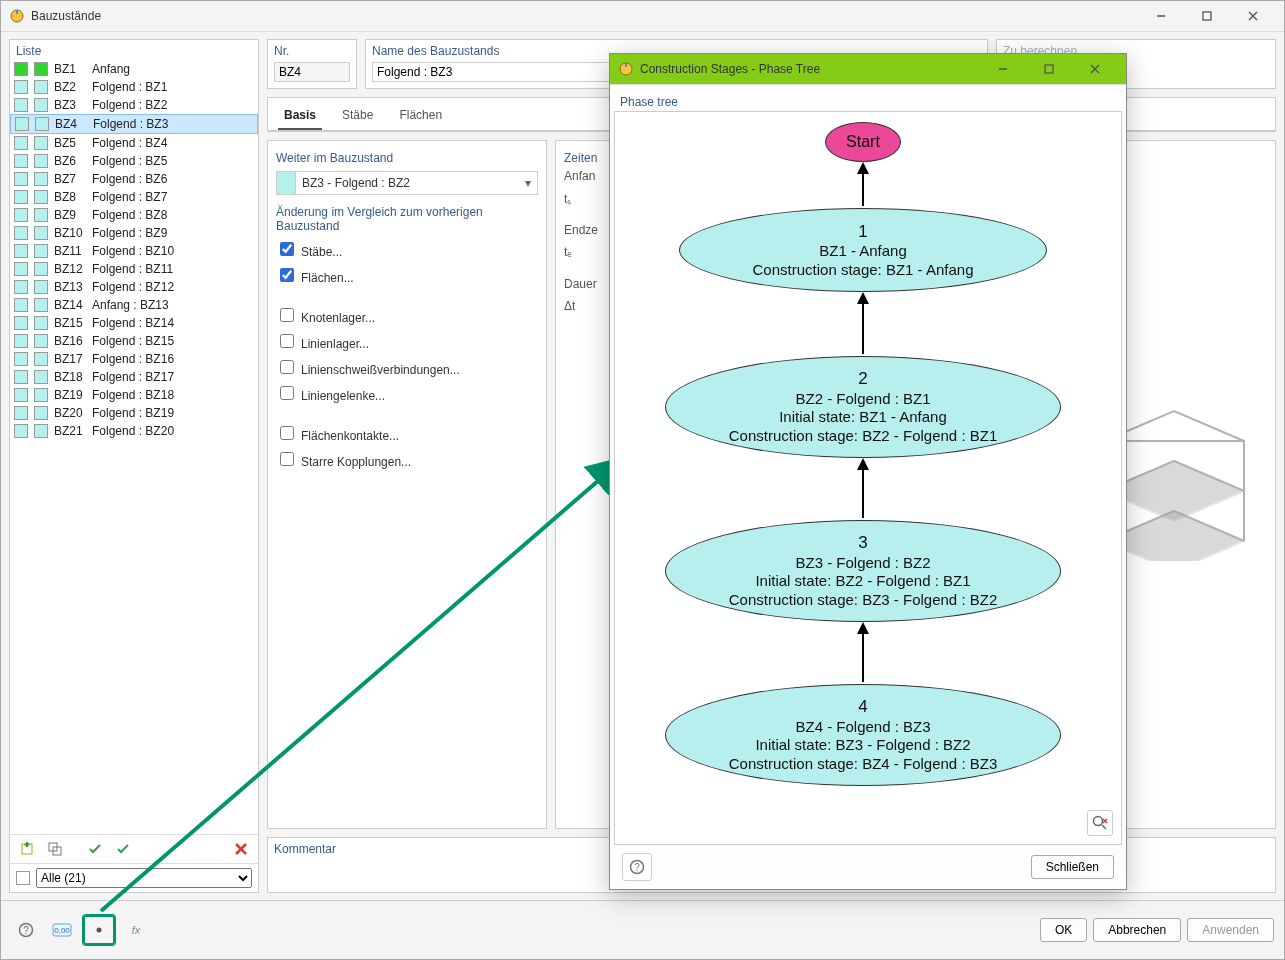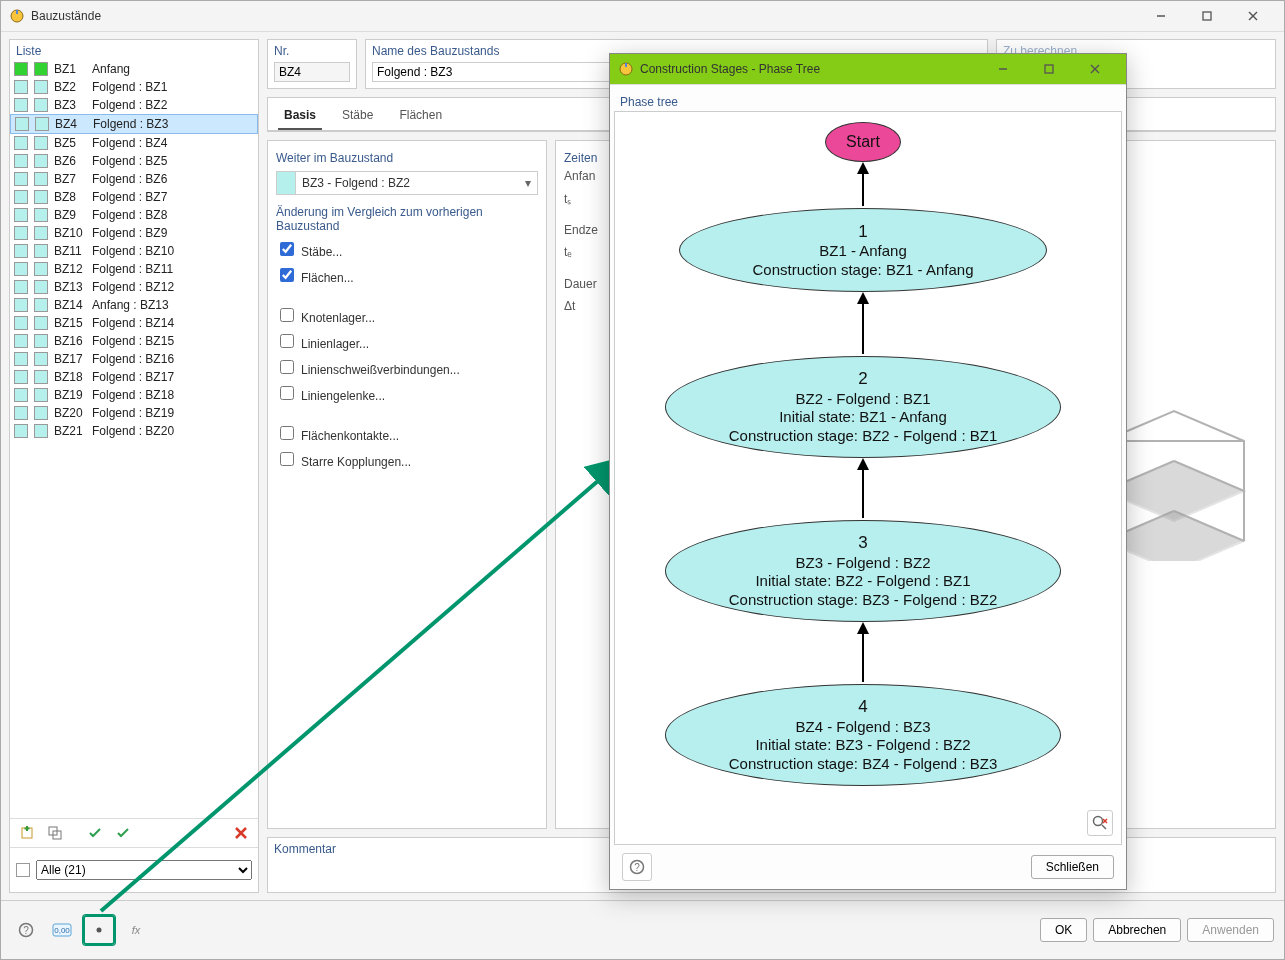--- a/index.html
+++ b/index.html
@@ -19,21 +19,21 @@
   .liste-body { flex: 1; overflow: auto; }
   .row { display: flex; align-items: center; height: 18px; padding-left: 4px; gap: 6px; }
   .row.sel { background: #cce8ff; border: 1px solid #88bbee; }
   .swatch { width: 12px; height: 12px; border: 1px solid #999; }
   .swatch2 { width: 12px; height: 12px; border: 1px solid #999; }
   .row .id { width: 32px; color: #222; }
   .row .lbl { flex: 1; color: #222; }
 
   .liste-tools { height: 28px; border-top: 1px solid #ddd; display: flex; align-items: center; gap: 6px; padding: 0 6px; }
   .toolbtn { width: 20px; height: 20px; display: flex; align-items: center; justify-content: center; border: 1px solid transparent; border-radius: 3px; }
-  .liste-filter { padding: 12px 6px; border-top: 1px solid #ddd; display: flex; align-items: center; gap: 6px; }
+  .liste-filter { padding: 4px 6px; border-top: 1px solid #ddd; display: flex; align-items: center; gap: 6px; }
   .liste-filter .swatch { background: #fff; }
   .liste-filter select { flex: 1; font-size: 12px; height: 20px; }
 
   
   .right-col { flex: 1; display: flex; flex-direction: column; gap: 8px; min-width: 0; }
   .row-top { display: flex; gap: 8px; }
   .nr-panel { width: 90px; }
   .nr-panel input { width: calc(100% - 12px); margin: 2px 6px 6px; height: 20px; font-size: 12px; padding: 0 4px; box-sizing: border-box; background: #f5f5f5; border: 1px solid #ccc; }
   .name-panel { flex: 1; }
   .name-panel input { width: calc(100% - 12px); margin: 2px 6px 6px; height: 20px; font-size: 12px; padding: 0 4px; box-sizing: border-box; border: 1px solid #ccc; }

